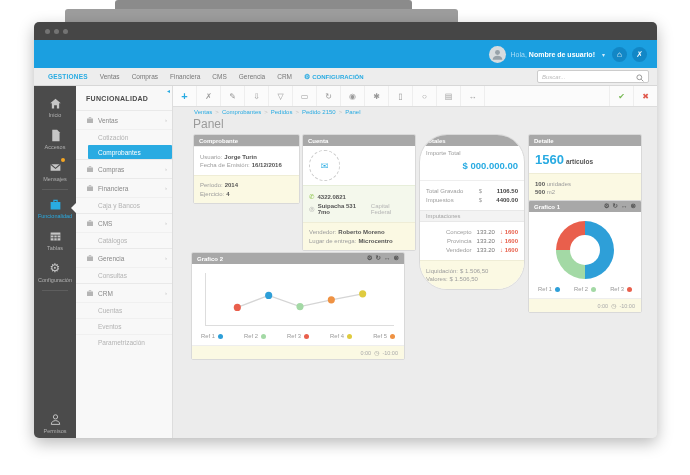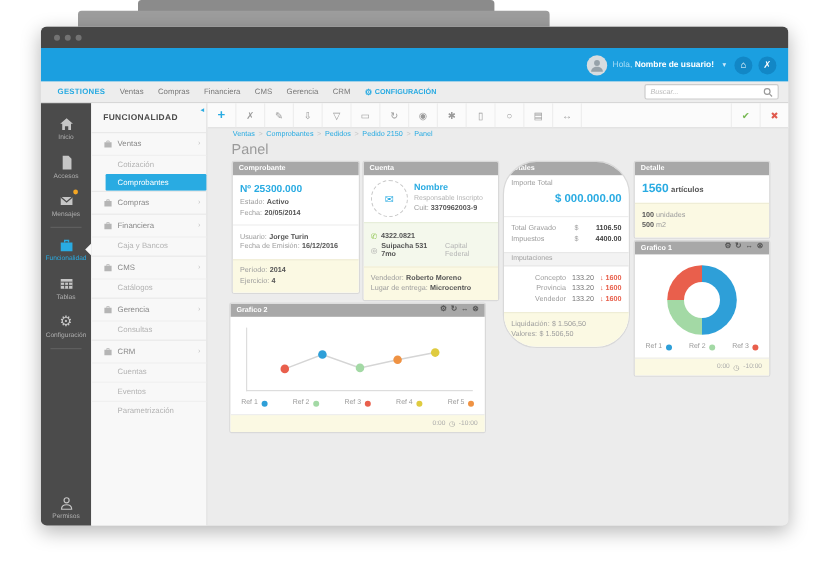--- a/index.html
+++ b/index.html
@@ -81,21 +81,21 @@
   .importe-value{font-size:9.5px;color:#29abe2;font-weight:bold;text-align:right;margin:4px 0 5px;}
   .tot-row{display:flex;align-items:baseline;font-size:6px;color:#9d9d9d;margin:3px 0;}
   .tot-row .lbl{flex:1;}
   .tot-row .cur{margin-right:4px;}
   .tot-row b{width:32px;text-align:right;color:#444;}
   .imp-head{background:#f3f3f3;border-top:1px solid #e8e8e8;border-bottom:1px solid #e8e8e8;font-size:5.8px;color:#a2a2a2;padding:2px 6px;}
   .imp-row{display:flex;justify-content:flex-end;gap:5px;font-size:6px;color:#9d9d9d;margin:3px 0;}
   .imp-val{color:#777;}
   .imp-delta{color:#e8604c;font-weight:bold;}
   .detail-main{font-size:6.5px;color:#555;font-weight:bold;margin:2px 0;}
-  .detail-main .num{font-size:10px;color:#29abe2;margin-right:2px;}
+  .detail-main .num{font-size:13px;color:#29abe2;margin-right:2px;}
   .chart-area{margin:9px 10px 2px 13px;height:52px;border-left:1px solid #ddd;border-bottom:1px solid #ddd;position:relative;}
   .chart-area svg{position:absolute;left:0;top:0;width:100%;height:100%;}
   .legend{display:flex;justify-content:space-between;padding:5px 9px 6px;}
   .legend-item{display:flex;align-items:center;gap:3px;font-size:5.8px;color:#999;}
   .legend-dot{width:5px;height:5px;border-radius:50%;}
   .panel-footer{background:#fbf9e3;border-top:1px solid #eee;font-size:5.5px;color:#aaa;padding:3px 6px;display:flex;justify-content:flex-end;align-items:center;gap:3px;}
   .clock-ic{font-size:6px;color:#999;}
   .donut-wrap{display:flex;justify-content:center;padding:9px 0 2px;}
   .donut{width:58px;height:58px;border-radius:50%;position:relative;}
   .donut-hole{position:absolute;left:14px;top:14px;width:30px;height:30px;background:#fff;border-radius:50%;}
@@ -332,49 +332,39 @@
           <span class="crumb">Pedido 2150</span>
           <span class="crumb-sep">&gt;</span>
           <span class="crumb">Panel</span>
         </div>
       <div class="page-title">Panel</div>
 
       <div class="card" style="left:20px;top:48px;width:105px;">
         <div class="card-header">
             <span>Comprobante</span>
           </div>
-        <div class="card-section first">
-          <div class="doc-number">Nº 25300.000</div>
-          <div class="kv"><span>Estado:</span><b>Activo</b></div>
-          <div class="kv"><span>Fecha:</span><b>20/05/2014</b></div>
-        </div>
         <div class="card-section">
           <div class="kv"><span>Usuario:</span><b>Jorge Turin</b></div>
           <div class="kv"><span>Fecha de Emisión:</span><b>16/12/2016</b></div>
         </div>
         <div class="card-section yellow">
           <div class="kv"><span>Período:</span><b>2014</b></div>
           <div class="kv"><span>Ejercicio:</span><b>4</b></div>
         </div>
       </div>
 
       <div class="card" style="left:129px;top:48px;width:112px;">
         <div class="card-header">
             <span>Cuenta</span>
           </div>
         <div class="card-section first">
           <div class="account-top">
             <span class="avatar-dashed">
                 <span>✉</span>
               </span>
-            <div>
-              <div class="account-name">Nombre</div>
-              <div class="account-sub">Responsable Inscripto</div>
-              <div class="account-cuit"><span>Cuit:</span> <b>3370962003-9</b></div>
-            </div>
           </div>
         </div>
         <div class="card-section green">
           <div class="icon-row">
               <span class="phone-ic">✆</span>
               <b>4322.0821</b>
             </div>
           <div class="icon-row">
               <span class="pin-ic">◎</span>
               <b>Suipacha 531 7mo</b>

